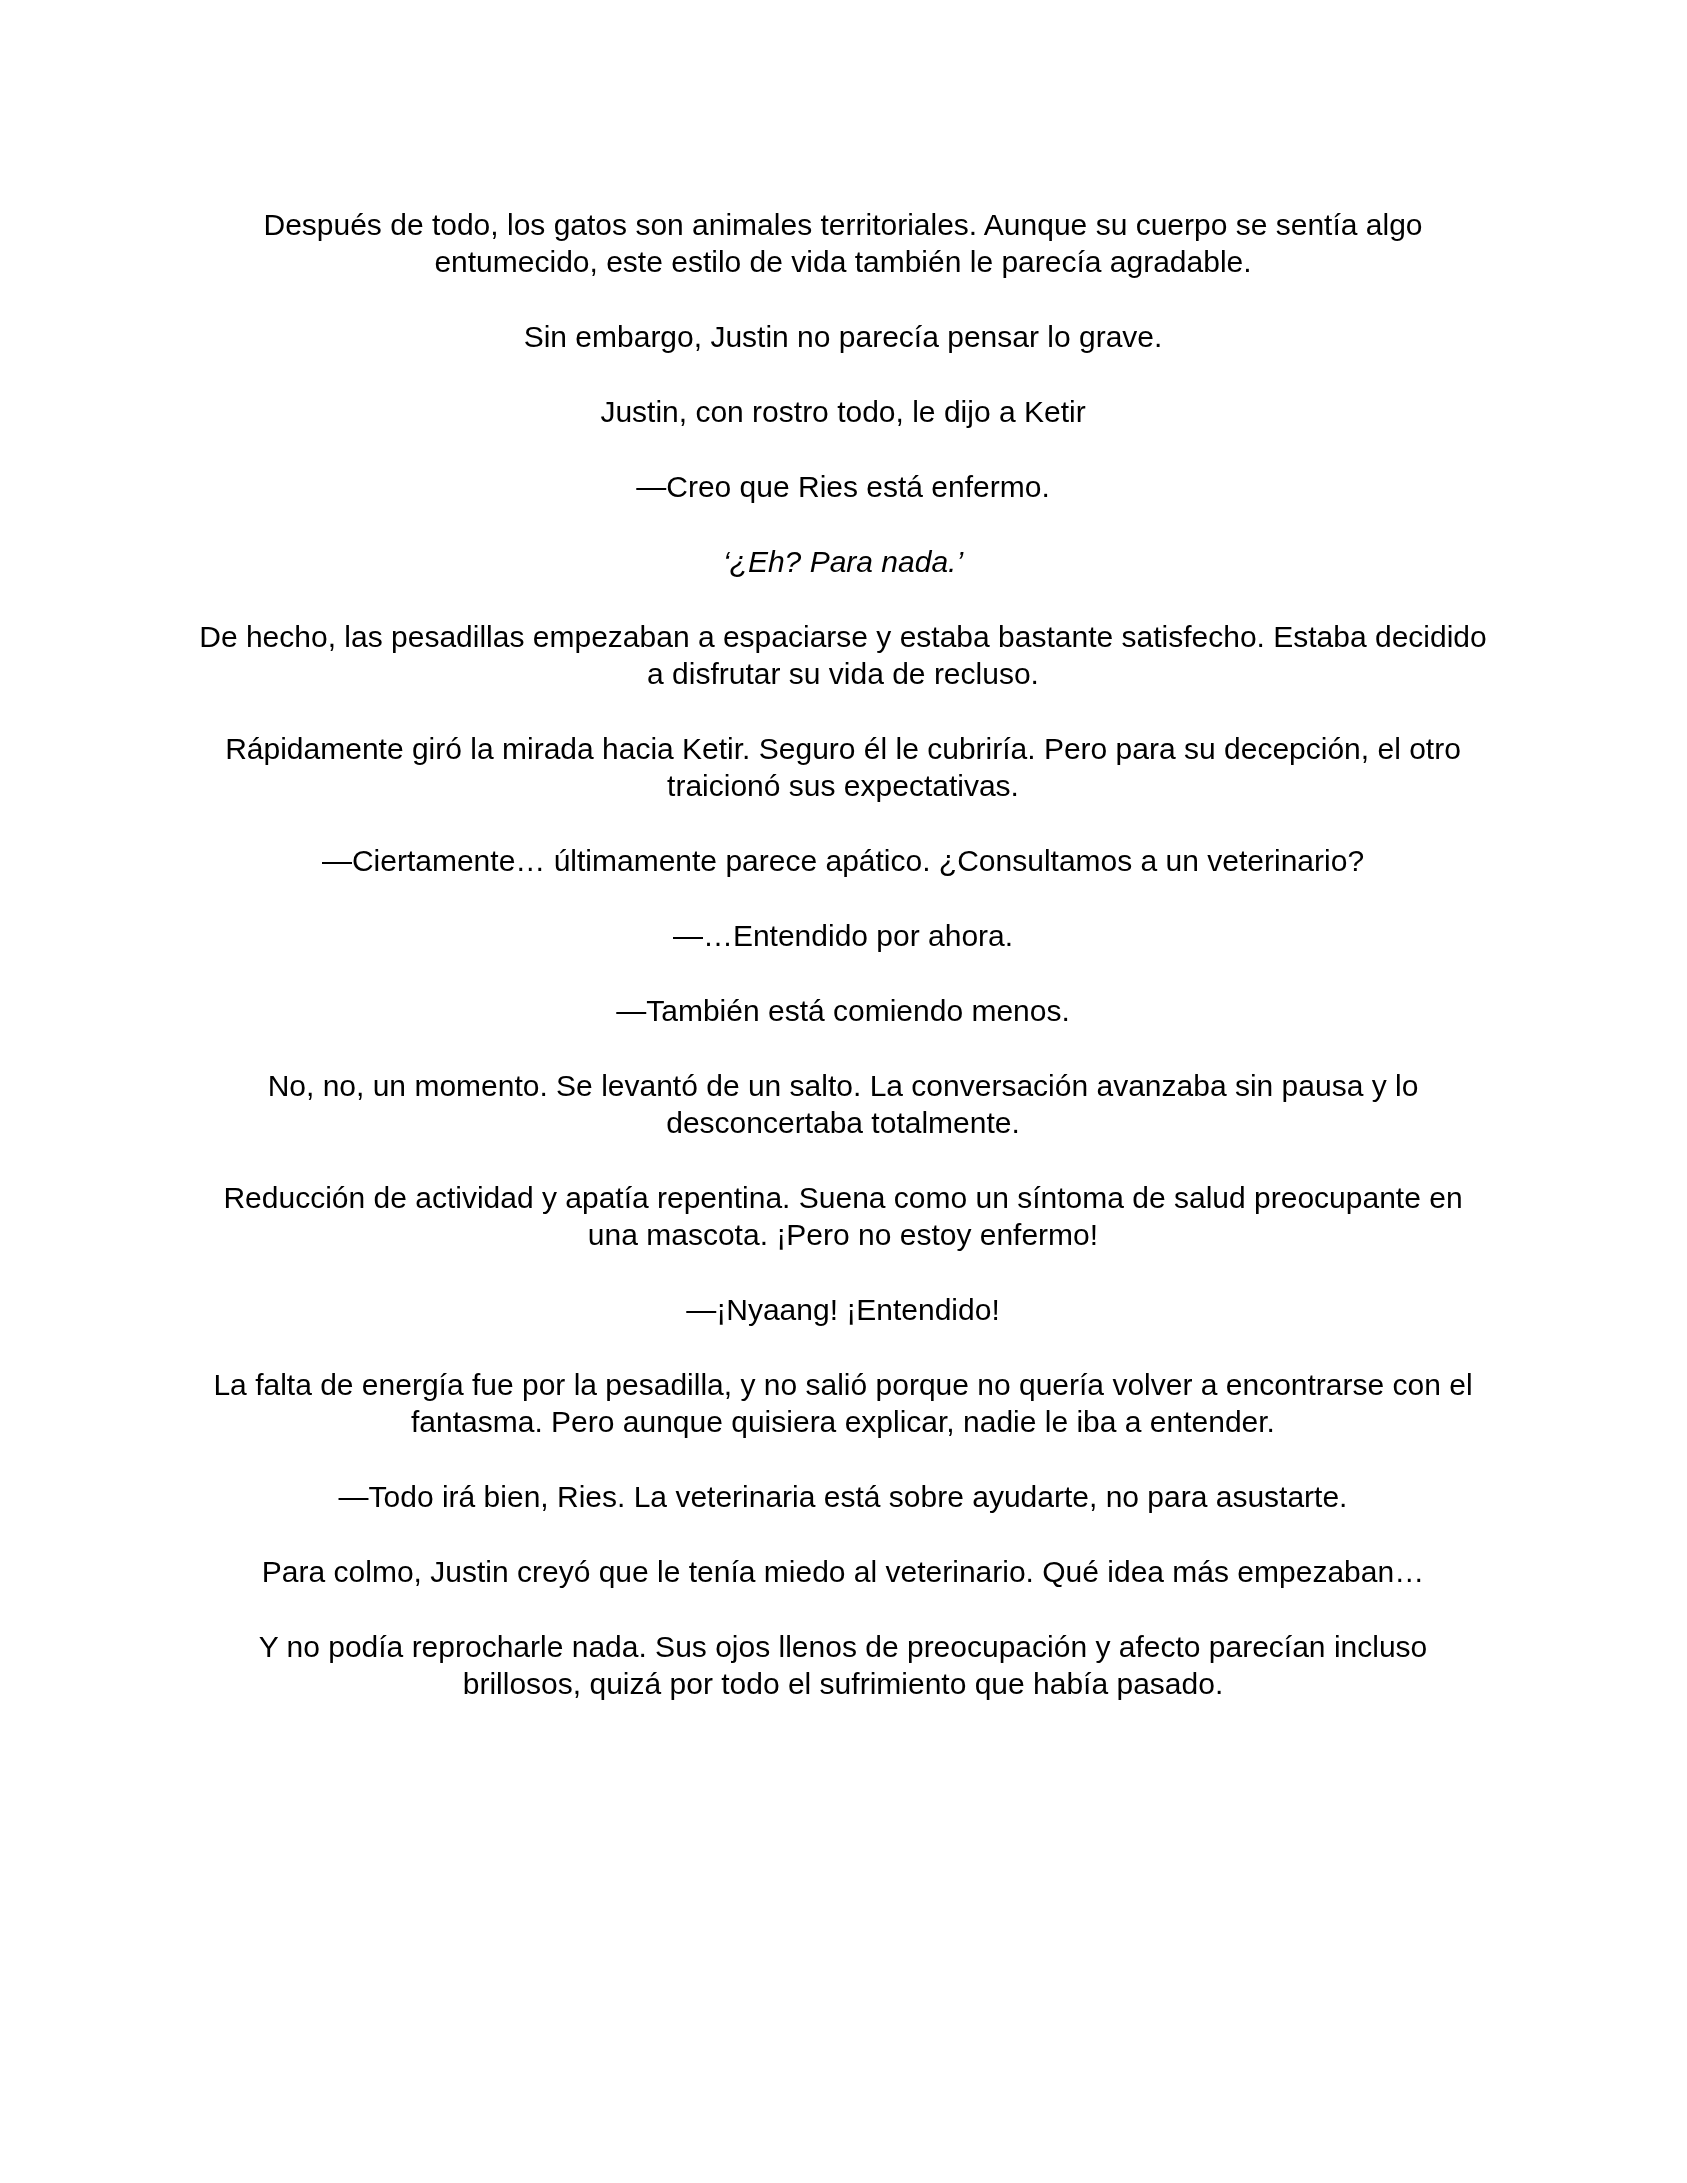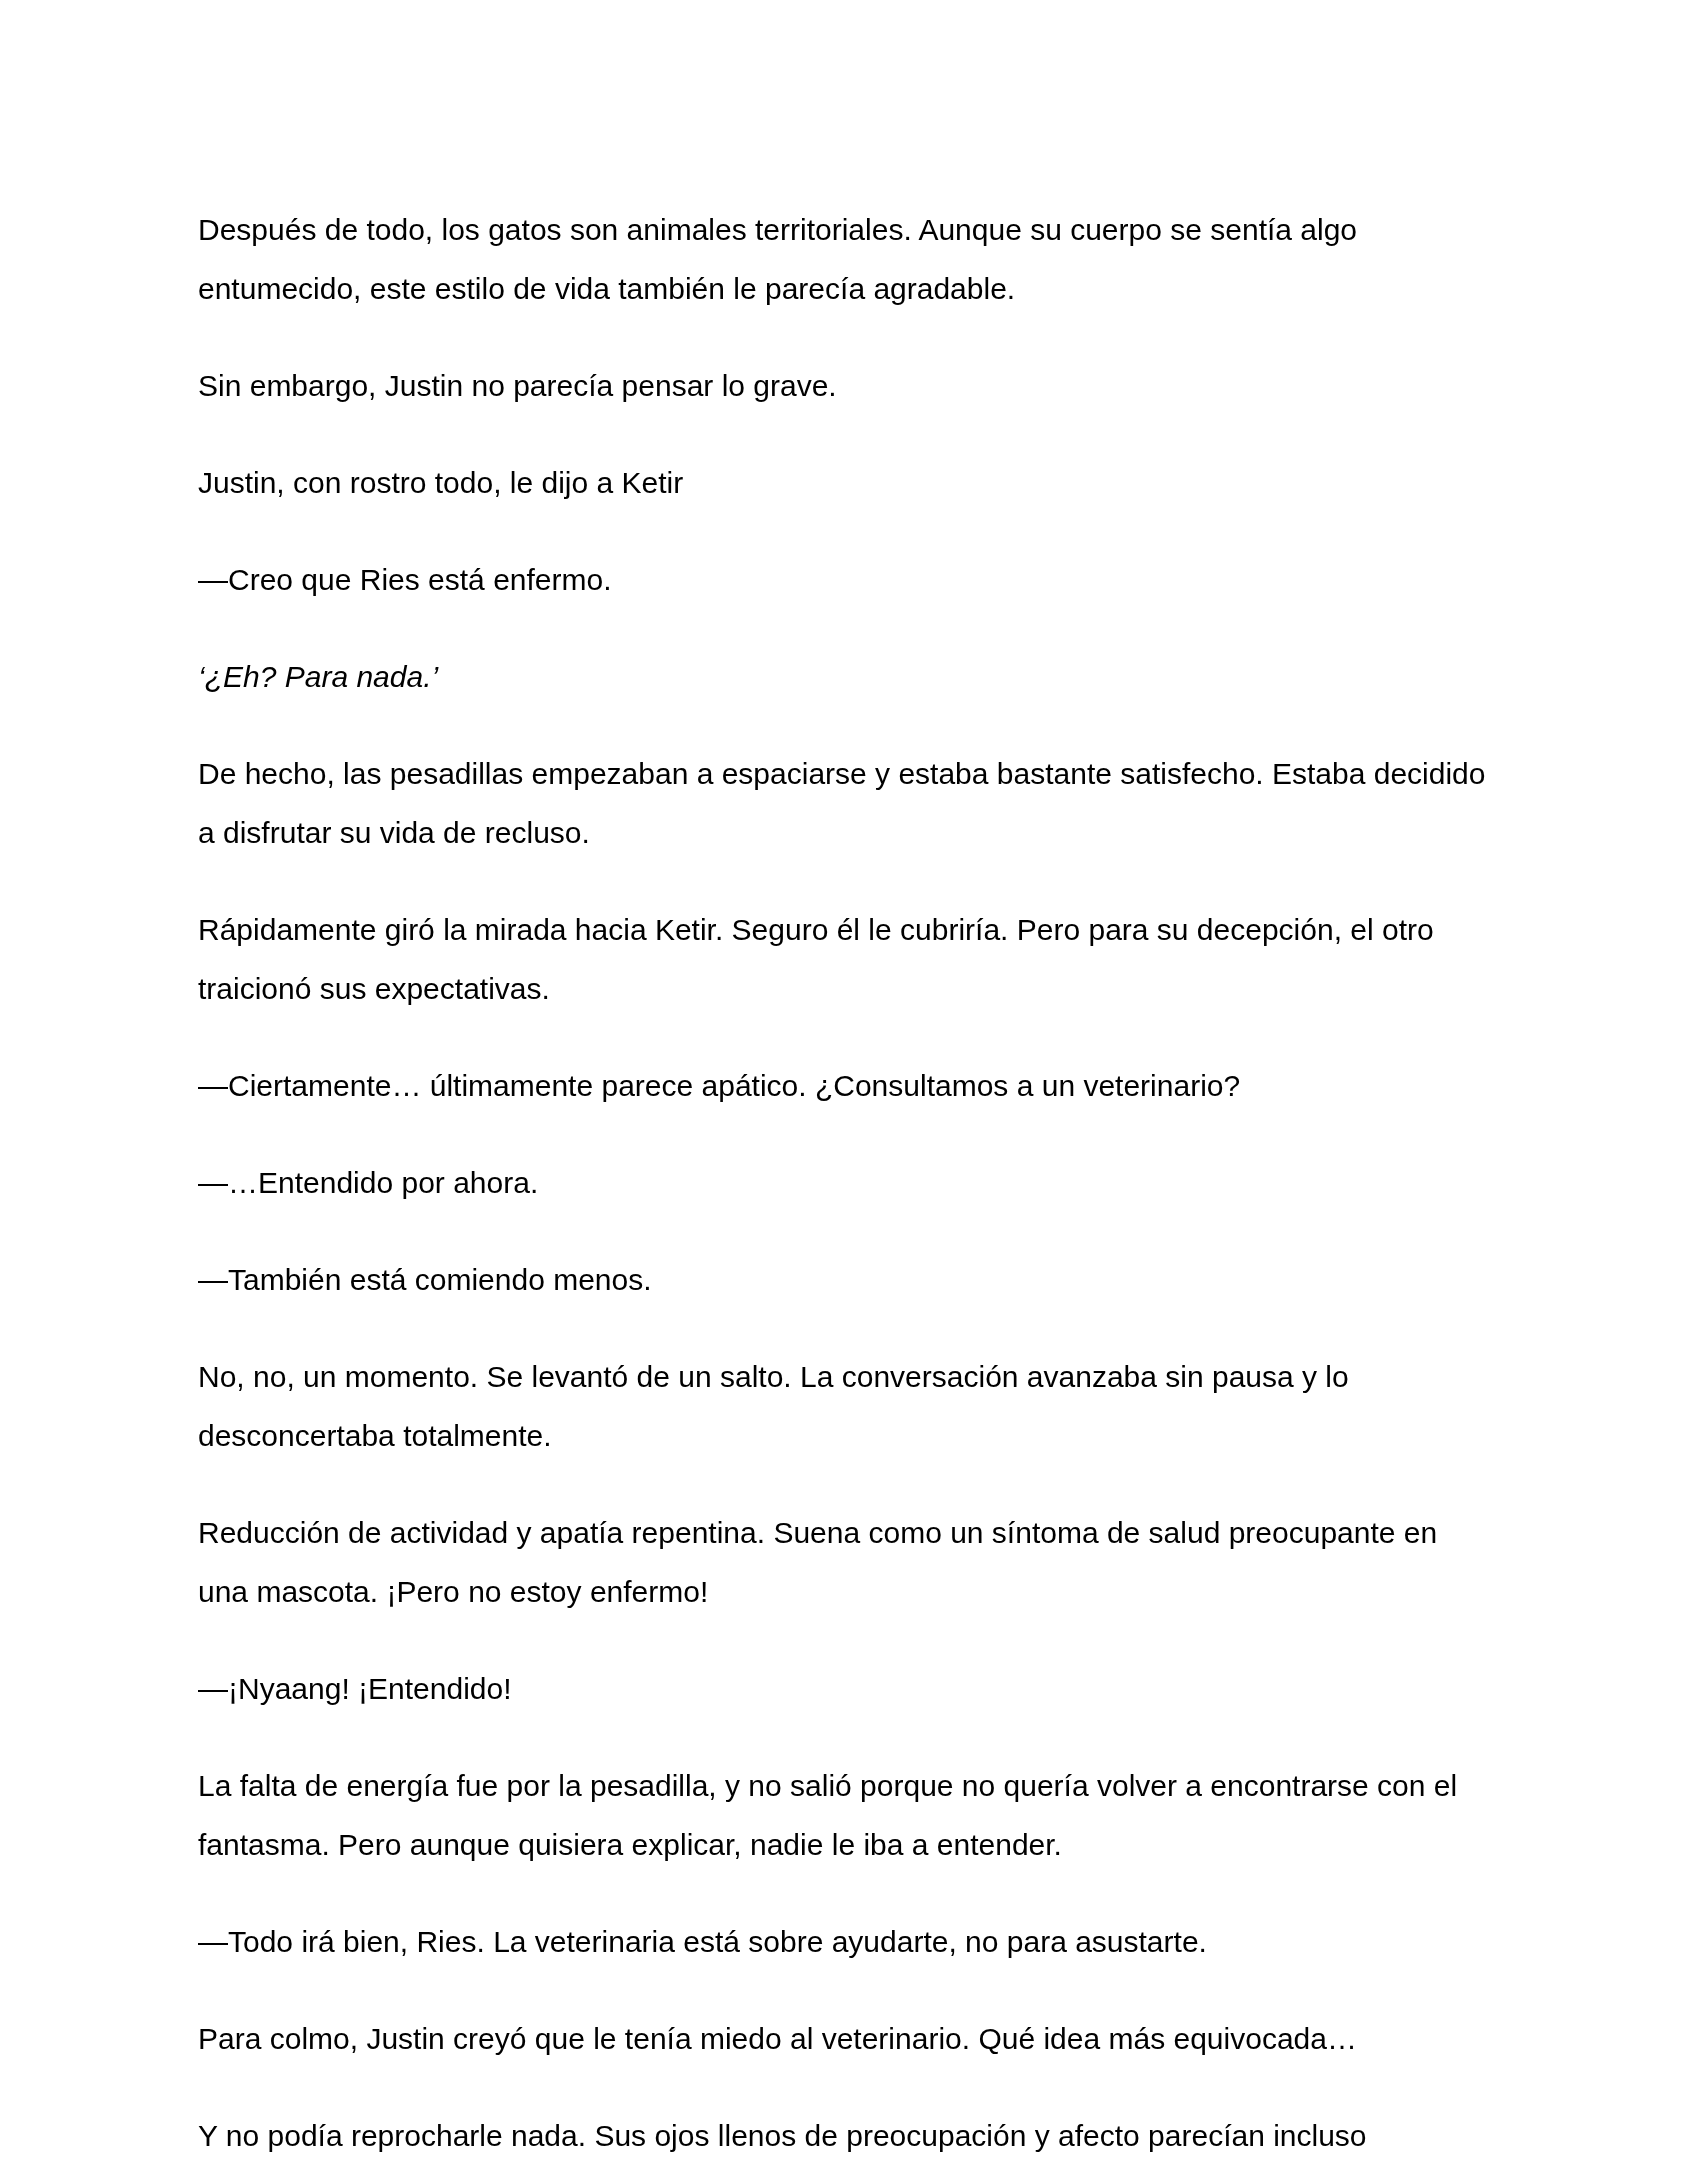--- a/index.html
+++ b/index.html
@@ -18,27 +18,27 @@
     background: #ffffff;
     overflow: hidden;
   }
   .content {
     position: absolute;
     left: 198px;
     top: 196px;
     width: 1290px;
   }
   .content p {
-    margin: 4px 0 38px 0;
+    margin: 10px 0 38px 0;
     font-family: "Liberation Sans", "DejaVu Sans", sans-serif;
     font-size: 30px;
-    line-height: 59px;
+    line-height: 37px;
     color: #000000;
     font-weight: 400;
-    text-align: left;
+    text-align: center;
     word-spacing: normal;
   }
   .content p.italic {
     font-style: italic;
   }
 </style>
 </head>
 <body>
 
 <div class="page">
@@ -51,17 +51,17 @@
     <p>De hecho, las pesadillas empezaban a espaciarse y estaba bastante satisfecho. Estaba decidido a disfrutar su vida de recluso.</p>
     <p>Rápidamente giró la mirada hacia Ketir. Seguro él le cubriría. Pero para su decepción, el otro traicionó sus expectativas.</p>
     <p>—Ciertamente… últimamente parece apático. ¿Consultamos a un veterinario?</p>
     <p>—…Entendido por ahora.</p>
     <p>—También está comiendo menos.</p>
     <p>No, no, un momento. Se levantó de un salto. La conversación avanzaba sin pausa y lo desconcertaba totalmente.</p>
     <p>Reducción de actividad y apatía repentina. Suena como un síntoma de salud preocupante en una mascota. ¡Pero no estoy enfermo!</p>
     <p>—¡Nyaang! ¡Entendido!</p>
     <p>La falta de energía fue por la pesadilla, y no salió porque no quería volver a encontrarse con el fantasma. Pero aunque quisiera explicar, nadie le iba a entender.</p>
     <p>—Todo irá bien, Ries. La veterinaria está sobre ayudarte, no para asustarte.</p>
-    <p>Para colmo, Justin creyó que le tenía miedo al veterinario. Qué idea más equivocada…</p>
+    <p>Para colmo, Justin creyó que le tenía miedo al veterinario. Qué idea más empezaban…</p>
     <p>Y no podía reprocharle nada. Sus ojos llenos de preocupación y afecto parecían incluso brillosos, quizá por todo el sufrimiento que había pasado.</p>
   </div>
 </div>
 
 
 </body></html>

